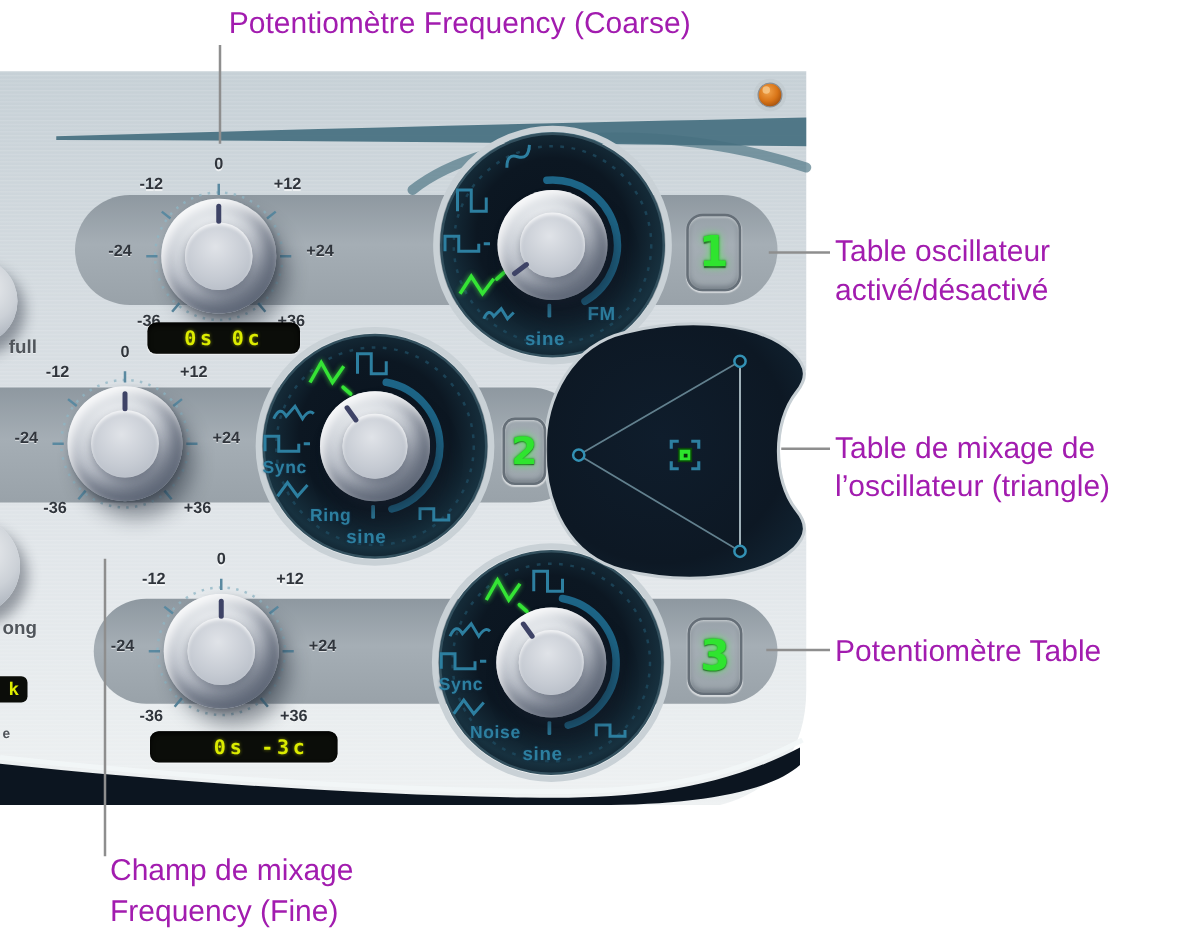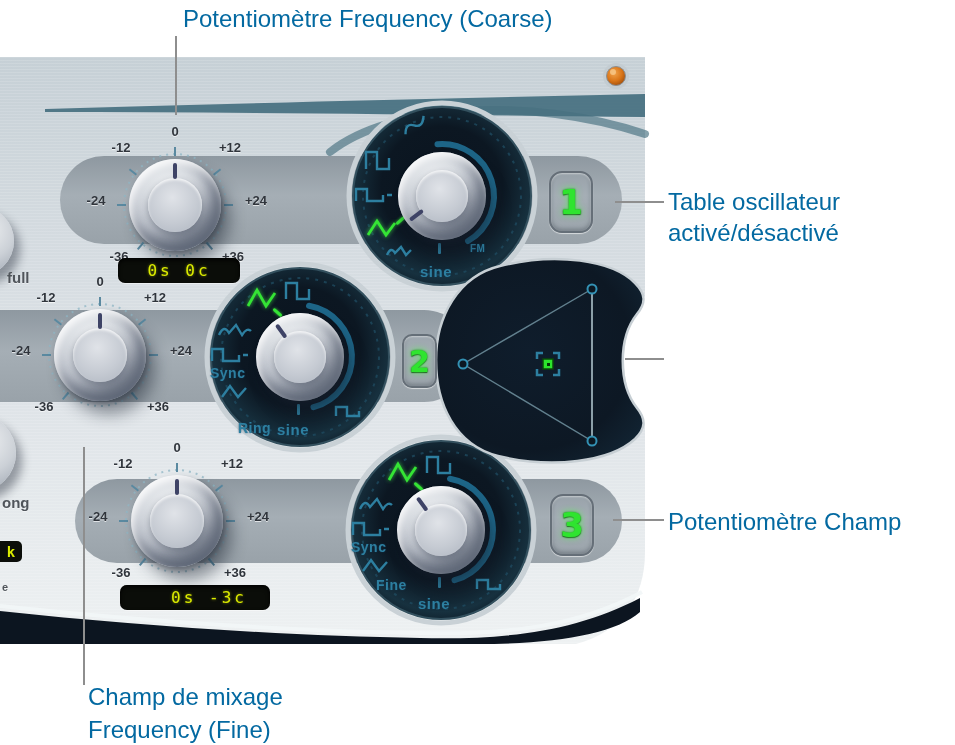--- a/index.html
+++ b/index.html
@@ -1,21 +1,21 @@
 <!DOCTYPE html>
 <html><head>
 <meta charset="utf-8">
 <style>
   html,body{margin:0;padding:0;background:#fff;}
   .stage{position:relative;width:955px;height:745px;background:#fff;overflow:hidden;
          font-family:"Liberation Sans",sans-serif;}
   .stage svg{position:absolute;left:0;top:0;}
 
   
-  .callout{position:absolute;font-size:24px;line-height:31px;color:#0369a1;white-space:pre-line;}
+  .callout{position:absolute;font-size:24px;line-height:31px;color:#a21caf;white-space:pre-line;}
   .cline{position:absolute;background:#8e8e8e;}
 
   
   .knob{position:absolute;border-radius:50%;
     background:radial-gradient(circle at 42% 32%,#f3f5f7 0%,#d9dde2 28%,#bfc4cd 52%,#9aa1ae 76%,#7d8594 100%);
     box-shadow:9px 13px 16px rgba(22,30,44,.45),2px 3px 5px rgba(22,30,44,.35),
       inset 3px 5px 7px rgba(255,255,255,.85),inset -11px -13px 16px rgba(30,40,58,.48);}
   .knob::before{content:"";position:absolute;inset:21%;border-radius:50%;
     background:radial-gradient(circle at 45% 36%,#e0e3e8 0%,#c6cbd3 55%,#adb4bf 100%);
     box-shadow:inset 0 2px 3px rgba(255,255,255,.8),0 3px 7px rgba(35,45,65,.40);}
@@ -23,21 +23,21 @@
   .ptr{position:absolute;left:calc(50% - 2px);top:4px;width:4px;height:16px;border-radius:2px;
     background:#3e4366;}
 
   
   .scl{position:absolute;font-size:13px;font-weight:bold;color:#30353c;
     text-shadow:0 1px 0 rgba(255,255,255,.65);transform:translate(-50%,-50%);}
 
   
   .lcd{position:absolute;display:flex;align-items:center;justify-content:center;
     min-width:106px;height:25px;padding:0 8px;background:#0b0d09;border-radius:7px;
-    color:#dcec00;font-family:"DejaVu Sans Mono",monospace;font-weight:normal;font-size:16px;
+    color:#dcec00;font-family:"DejaVu Sans Mono",monospace;font-weight:bold;font-size:16px;
     letter-spacing:3px;box-shadow:inset 0 2px 4px rgba(0,0,0,.95),0 1px 1px rgba(255,255,255,.55);
     text-shadow:0 0 3px rgba(220,236,0,.55);}
 
   
   .oscbtn{position:absolute;display:flex;align-items:center;justify-content:center;
     border:2px solid rgba(92,101,110,.85);border-radius:13px;
     box-shadow:inset 0 1px 2px rgba(255,255,255,.5),inset 0 -2px 4px rgba(40,50,60,.35),0 1px 1px rgba(255,255,255,.6);
     color:#2fe42f;font-family:"DejaVu Sans",sans-serif;font-weight:bold;
     text-shadow:0 0 7px rgba(70,255,70,.85),0 0 2px rgba(0,70,0,.95),0 1px 1px rgba(0,40,0,.8);}
 
@@ -250,21 +250,21 @@
       </svg>
     </div>
   <div class="gdash" style="left:395px;top:219px;transform:rotate(-42deg);"></div>
   <div class="wicon" style="left:385px;top:244px;">
     <svg width="28" height="15" viewBox="0 0 28 15">
         <path d="M2 11 Q6 2 10 9 L16 3 L21 11 L26 6" fill="none" stroke="currentColor" stroke-width="2.4"></path>
       </svg>
     </div>
   <div class="wtick" style="left:438px;top:243px;"></div>
   <div class="wlab" style="left:420px;top:263px;font-size:15px;">sine</div>
-  <div class="wlab" style="left:470px;top:243px;font-size:10px;">FM</div>
+  <div class="wlab" style="left:470px;top:243px;font-size:15px;">FM</div>
   <div class="knob" style="left:398px;top:152px;width:88px;height:88px;">
     <div class="pwrap" style="transform:rotate(-127deg);">
         <div class="ptr"></div>
       </div>
   </div>
 
   <div class="wicon sel" style="left:246px;top:287px;">
     <svg width="32" height="22" viewBox="0 0 32 22">
         <path d="M2 19 L11 3 L20 19 L29 6" fill="none" stroke="currentColor" stroke-width="2.8"></path>
       </svg>
@@ -284,21 +284,21 @@
     <svg width="40" height="17" viewBox="0 0 40 17">
         <path d="M2 15 V3 H13 V15 H29 V9 M33 9 H38" fill="none" stroke="currentColor" stroke-width="2.4"></path>
       </svg>
     </div>
   <div class="wlab" style="left:210px;top:365px;">Sync</div>
   <div class="wicon" style="left:220px;top:383px;">
     <svg width="28" height="17" viewBox="0 0 28 17">
         <path d="M2 14 L10 3 L18 14 L26 5" fill="none" stroke="currentColor" stroke-width="2.4"></path>
       </svg>
     </div>
-  <div class="wlab" style="left:238px;top:404px;margin-top:16px;">Ring</div>
+  <div class="wlab" style="left:248px;top:404px;">Ring</div>
   <div class="wlab" style="left:277px;top:421px;font-size:15px;">sine</div>
   <div class="wicon" style="left:334px;top:403px;">
     <svg width="28" height="15" viewBox="0 0 28 15">
         <path d="M2 13 V4 H13 V13 H25 V8" fill="none" stroke="currentColor" stroke-width="2.4"></path>
       </svg>
     </div>
   <div class="wtick" style="left:297px;top:404px;"></div>
   <div class="knob" style="left:256px;top:313px;width:88px;height:88px;">
     <div class="pwrap" style="transform:rotate(-36deg);">
         <div class="ptr"></div>
@@ -325,21 +325,21 @@
     <svg width="40" height="17" viewBox="0 0 40 17">
         <path d="M2 15 V3 H13 V15 H29 V9 M33 9 H38" fill="none" stroke="currentColor" stroke-width="2.4"></path>
       </svg>
     </div>
   <div class="wlab" style="left:351px;top:539px;">Sync</div>
   <div class="wicon" style="left:361px;top:557px;">
     <svg width="28" height="17" viewBox="0 0 28 17">
         <path d="M2 14 L10 3 L18 14 L26 5" fill="none" stroke="currentColor" stroke-width="2.4"></path>
       </svg>
     </div>
-  <div class="wlab" style="left:376px;top:577px;">Fine</div>
+  <div class="wlab" style="left:376px;top:577px;">Noise</div>
   <div class="wlab" style="left:418px;top:595px;font-size:15px;">sine</div>
   <div class="wicon" style="left:475px;top:576px;">
     <svg width="28" height="15" viewBox="0 0 28 15">
         <path d="M2 13 V4 H13 V13 H25 V8" fill="none" stroke="currentColor" stroke-width="2.4"></path>
       </svg>
     </div>
   <div class="wtick" style="left:438px;top:577px;"></div>
   <div class="knob" style="left:397px;top:486px;width:88px;height:88px;">
     <div class="pwrap" style="transform:rotate(-36deg);">
         <div class="ptr"></div>
@@ -351,21 +351,23 @@
   <div class="oscbtn" style="left:550px;top:494px;width:40px;height:58px;font-size:34px;">3</div>
 
   <div class="callout" style="left:183px;top:3px;">Potentiomètre Frequency (Coarse)</div>
   <div class="cline" style="left:175px;top:36px;width:2px;height:79px;"></div>
 
   <div class="cline" style="left:615px;top:201px;width:49px;height:2px;"></div>
   <div class="callout" style="left:668px;top:186px;">Table oscillateur
 activé/désactivé</div>
 
   <div class="cline" style="left:625px;top:358px;width:39px;height:2px;"></div>
+  <div class="callout" style="left:668px;top:343px;">Table de mixage de
+l’oscillateur (triangle)</div>
 
   <div class="cline" style="left:613px;top:519px;width:51px;height:2px;"></div>
-  <div class="callout" style="left:668px;top:506px;">Potentiomètre Champ</div>
+  <div class="callout" style="left:668px;top:506px;">Potentiomètre Table</div>
 
   <div class="cline" style="left:83px;top:447px;width:2px;height:238px;"></div>
   <div class="callout" style="left:88px;top:680px;line-height:33px;">Champ de mixage
 Frequency (Fine)</div>
 
 </div>
 
 </body></html>

